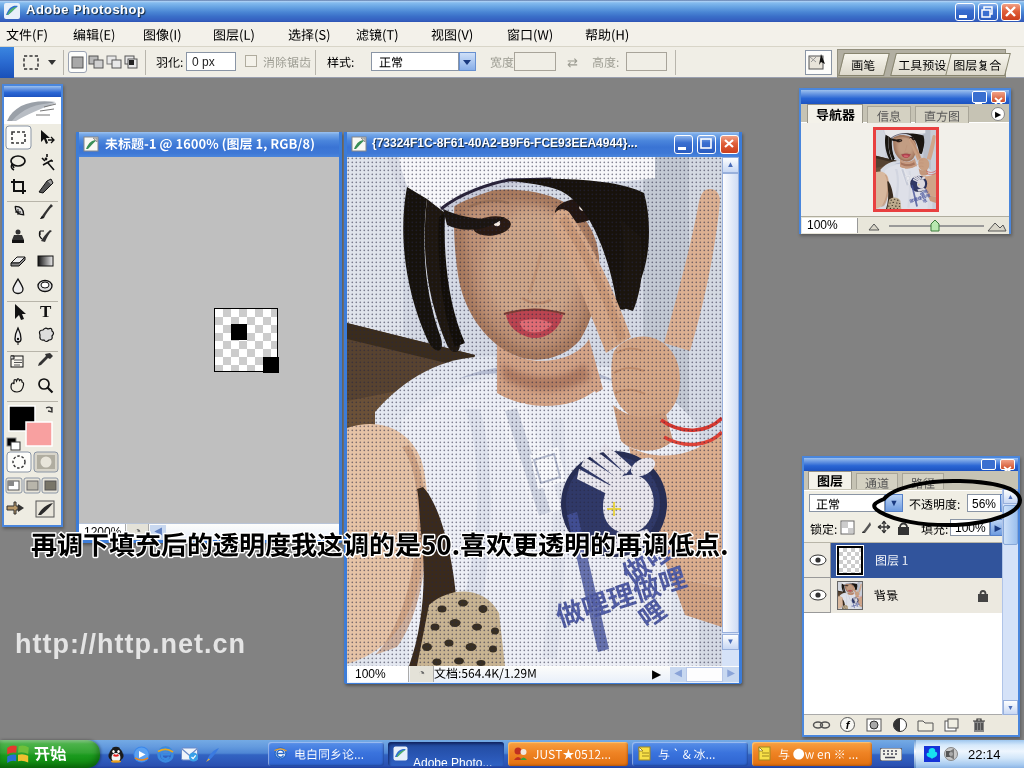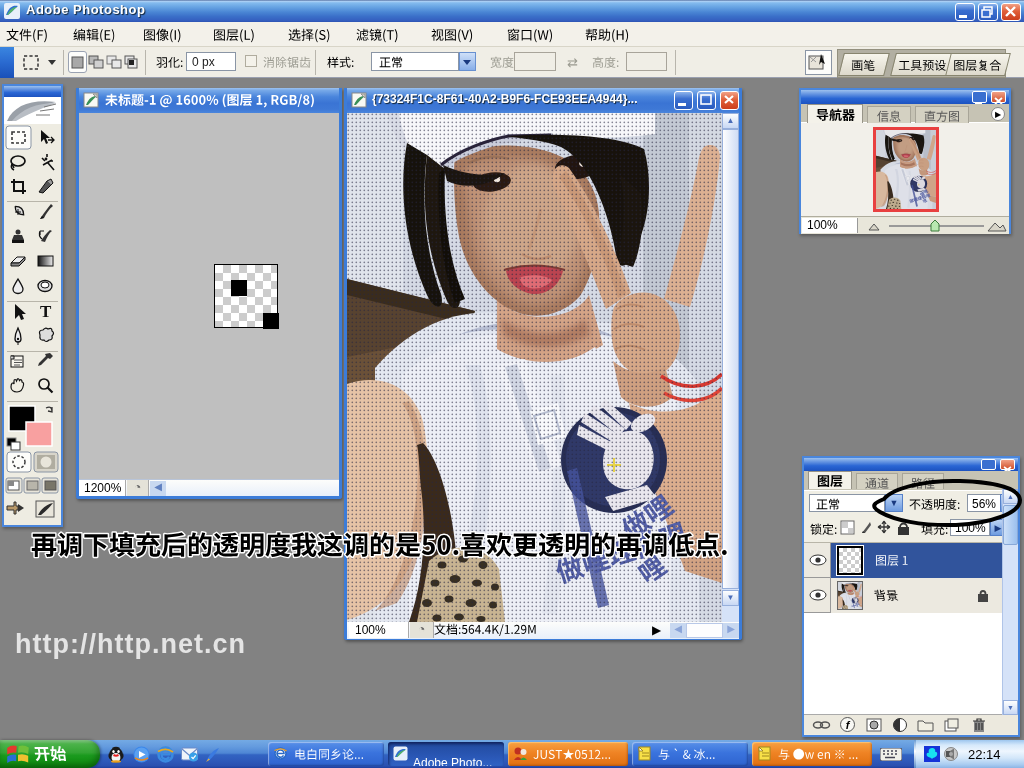--- a/index.html
+++ b/index.html
@@ -23,21 +23,21 @@
 #menubar { position:absolute; left:0; top:22px; width:1024px; height:25px; background:#f3f1ea; border-bottom:1px solid #d8d5c8;
   font-size:13px; color:#000; }
 
 
 #optbar { position:absolute; left:0; top:47px; width:1024px; height:31px; background:#f0eee1; border-bottom:1px solid #9aa0b0; font-size:12px; color:#222; }
 
 
 #workspace { position:absolute; left:0; top:78px; width:1024px; height:662px; background:#828282; }
 
 
-.xpwin { position:absolute; border:3px solid #3c7cd8; border-top:none; border-radius:0 0 3px 3px; background:#ece9d8; box-shadow:1px 2px 3px rgba(0,0,0,0.35); }
+.xpwin { position:absolute; border:3px solid #3c7cd8; border-top:none; border-radius:0 0 3px 3px; background:#ece9d8; box-shadow:1px 2px 3px rgba(0,0,0,0.35);margin-top:44px; }
 .xptitle { height:25px; background:linear-gradient(180deg,#9cc2f0 0%,#76a8e8 10%,#4a85dc 35%,#3a74d4 60%,#3e78d6 85%,#4a85dc 100%);
   color:#fff; font-weight:bold; font-size:13px; position:relative; }
 .xptitle .wicon { position:absolute; left:4px; top:4px; width:17px; height:17px; }
 .xptitle .wtxt { position:absolute; left:25px; top:4px; white-space:nowrap; overflow:hidden; text-shadow:1px 1px 1px #123; }
 .smbtn { position:absolute; top:3px; width:19px; height:19px; border-radius:3px; border:1px solid #fff; color:#fff; font-size:10px; font-weight:bold; text-align:center; line-height:17px; }
 
 
 .checker { background-image:
   linear-gradient(45deg,#ccc 25%,transparent 25%,transparent 75%,#ccc 75%),
   linear-gradient(45deg,#ccc 25%,transparent 25%,transparent 75%,#ccc 75%);

